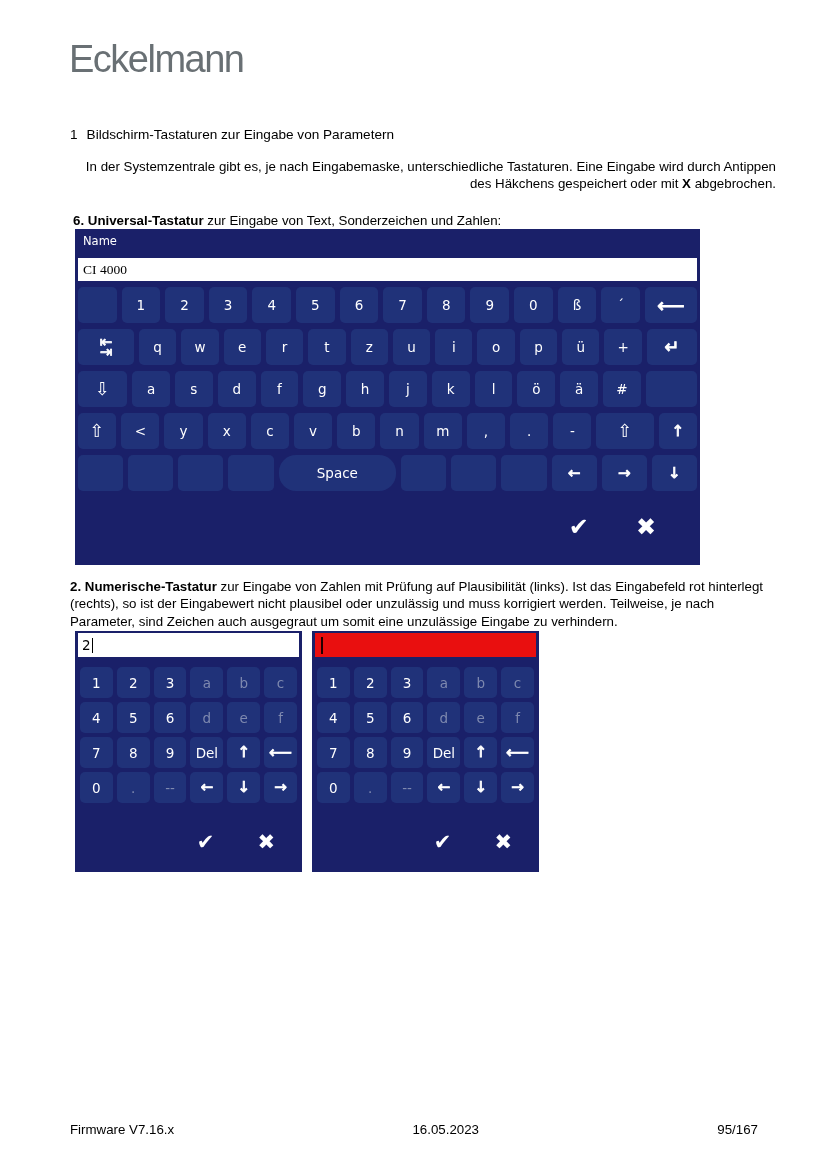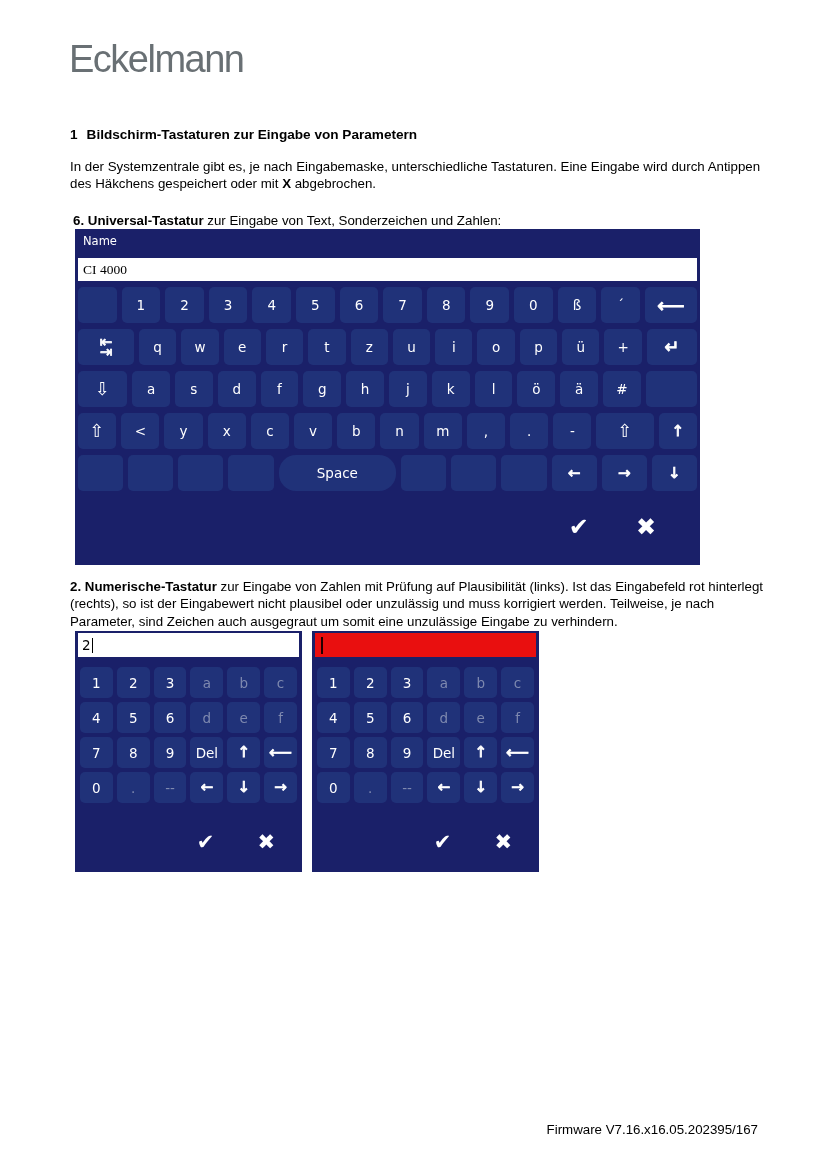--- a/index.html
+++ b/index.html
@@ -7,39 +7,39 @@
   .page {
     position:relative; width:827px; height:1169px; background:#ffffff;
     font-family:"Liberation Sans", sans-serif; color:#000;
   }
   .logo {
     position:absolute; left:69px; top:38px;
     font-size:38px; font-weight:normal; letter-spacing:-1.5px; color:#697074;
   }
   .heading {
     position:absolute; left:70px; top:127px;
-    font-size:13.6px; font-weight:bold;
+    font-size:13.6px; font-weight:normal;
   }
   .heading .hnum { margin-right:9px; }
   .intro {
     position:absolute; left:70px; top:158px; width:706px;
-    font-size:13.3px; line-height:17.4px;
+    font-size:13.3px; line-height:17.4px;text-align:right;
   }
   .b { font-weight:bold; }
   .section-label {
     position:absolute; left:73px; top:213px;
     font-size:13.3px;
   }
   .section2 {
     position:absolute; left:70px; top:578px; width:712px;
     font-size:13.3px; line-height:17.4px;
   }
   .footer {
     position:absolute; left:70px; top:1122px; width:688px;
-    display:flex; justify-content:flex-end; font-size:13.3px;
+    display:flex; justify-content:space-between; font-size:13.3px;
   }
 
   
   .kb-panel { background:#1A2069; position:absolute; }
   .kb-universal { left:75px; top:229px; width:625px; height:336px; }
 
   .kb-label { color:#fff; font-size:11.5px; padding:5px 8px 10px; font-family:"DejaVu Sans", sans-serif; }
   .kb-input {
     margin:0 3px; height:23px; background:#fff; color:#000;
     display:flex; align-items:center; padding:0 5px; font-size:13.5px;

